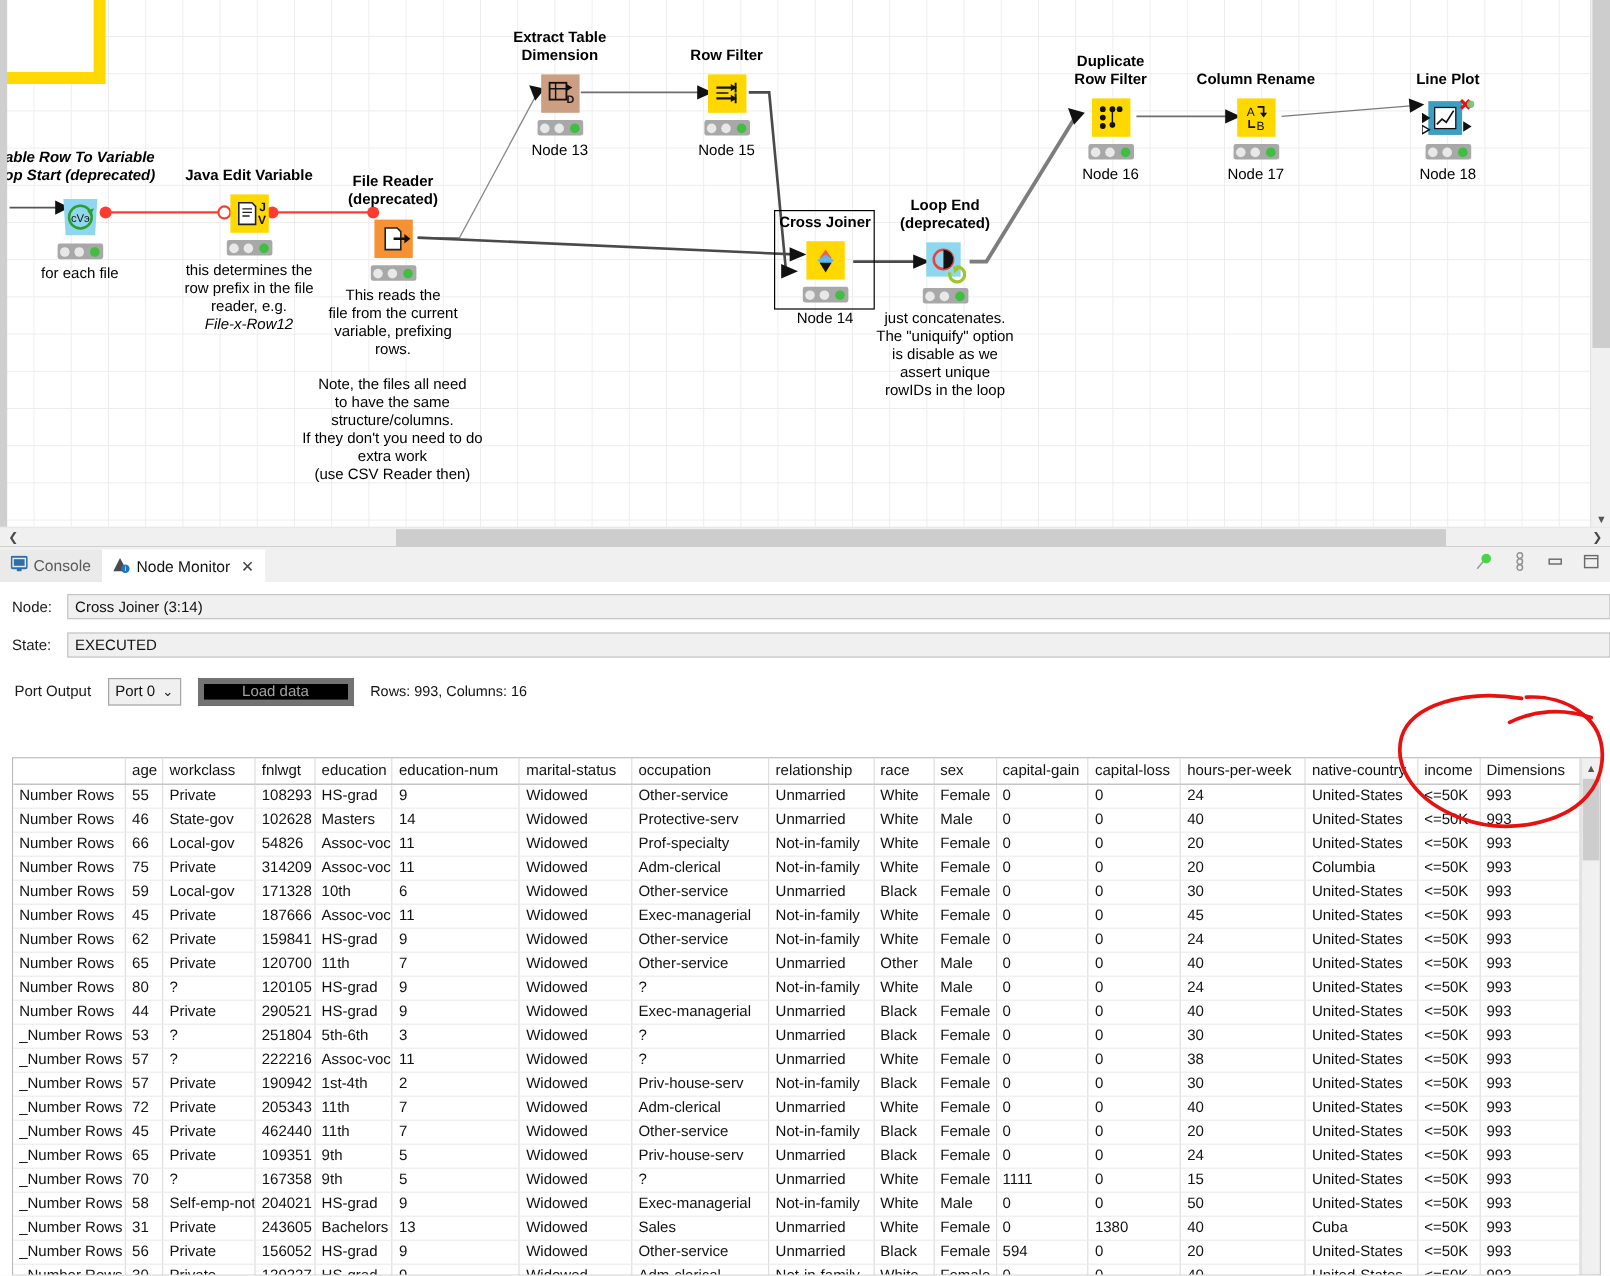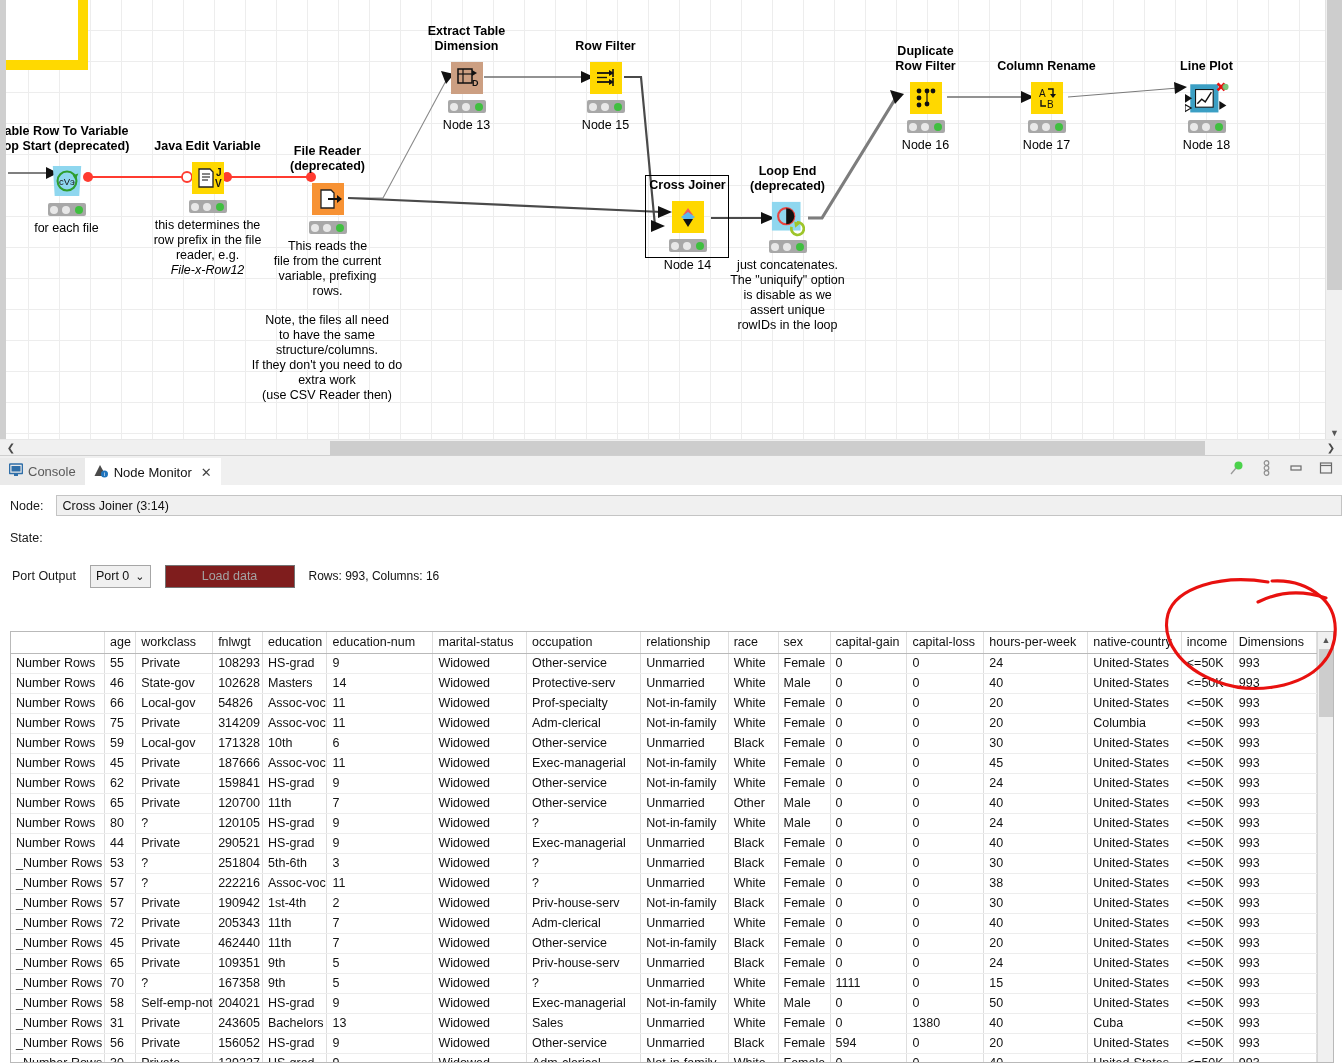--- a/index.html
+++ b/index.html
@@ -127,21 +127,21 @@
     font-size:12.5px; color:#111; width:1298px;
   }
   #portrow { display:flex; align-items:center; height:26px; margin:14px 0 0 12px; gap:14px; }
   #port-output-label { font-size:12.5px; color:#1a1a1a; }
   #port-select {
     height:23px; min-width:58px; background:#f0f0f0; border:1px solid #a6a6a6;
     display:flex; align-items:center; justify-content:space-between; gap:6px;
     padding:0 5px; font-size:12.5px; color:#111;
   }
   #load-data-btn {
-    height:23px; width:130px; background:#7f1d1d; border:1px solid #737373;
+    height:23px; width:130px; background:#000000; border:5px solid #737373;
     display:flex; align-items:center; justify-content:center;
     font-size:12.5px; color:#a3a3a3;
   }
   #rows-cols { font-size:12px; color:#111; }
 
   
   #table-wrap {
     position:absolute; left:10px; top:146px; right:8px; bottom:0;
     border:1px solid #b9b9b9; background:#fff; overflow:hidden;
   }
@@ -239,21 +239,21 @@
       <line x1="947" y1="97" x2="1025" y2="97" stroke="#6e6e6e" stroke-width="1.4"></line>
       <polygon points="1021,91 1034,97 1021,103" fill="#111"></polygon>
 
       <line x1="1068" y1="97" x2="1178" y2="88" stroke="#7a7a7a" stroke-width="1.2"></line>
       <polygon points="1174,82 1187,87 1175,94" fill="#111"></polygon>
     </svg>
 
     <div class="selected-frame" style="left:645px; top:175px; width:84px; height:83px;"></div>
 
     <div class="node" style="left:66px; top:124px; width:1px;">
-      <div class="node-title" style="top:0px;">
+      <div class="node-title" style="top:0px;font-style:italic;">
         <span>able Row To Variable</span><br>
         <span>op Start (deprecated)</span>
       </div>
       <div class="node-box" style="top:40px;">
         <svg width="36" height="34" viewBox="0 0 36 34">
           <path d="M3,1 L33,1 L31,33 L5,33 Z" fill="#8fd7ef"></path>
           <circle cx="18" cy="17" r="10" fill="none" stroke="#2e9e2e" stroke-width="2.2"></circle>
           <polygon points="24,11 30,9 27,16" fill="#2e9e2e"></polygon>
           <rect x="10" y="12" width="16" height="10" fill="#fff" opacity="0.0"></rect>
           <text x="18" y="21" font-size="10" font-family="Liberation Sans, sans-serif" text-anchor="middle" fill="#111">cVэ</text>
@@ -557,20 +557,21 @@
 
     <div id="panel-body">
 
       <div class="field-row">
         <span class="field-label">Node:</span>
         <span class="field-box">Cross Joiner  (3:14)</span>
       </div>
 
       <div class="field-row">
         <span class="field-label">State:</span>
+        <span class="field-box">EXECUTED</span>
       </div>
 
       <div id="portrow">
         <span id="port-output-label">Port Output</span>
         <span id="port-select">
           <span>Port 0</span>
           <span style="font-size:11px;">⌄</span>
         </span>
         <span id="load-data-btn">Load data</span>
         <span id="rows-cols">Rows: 993, Columns: 16</span>

